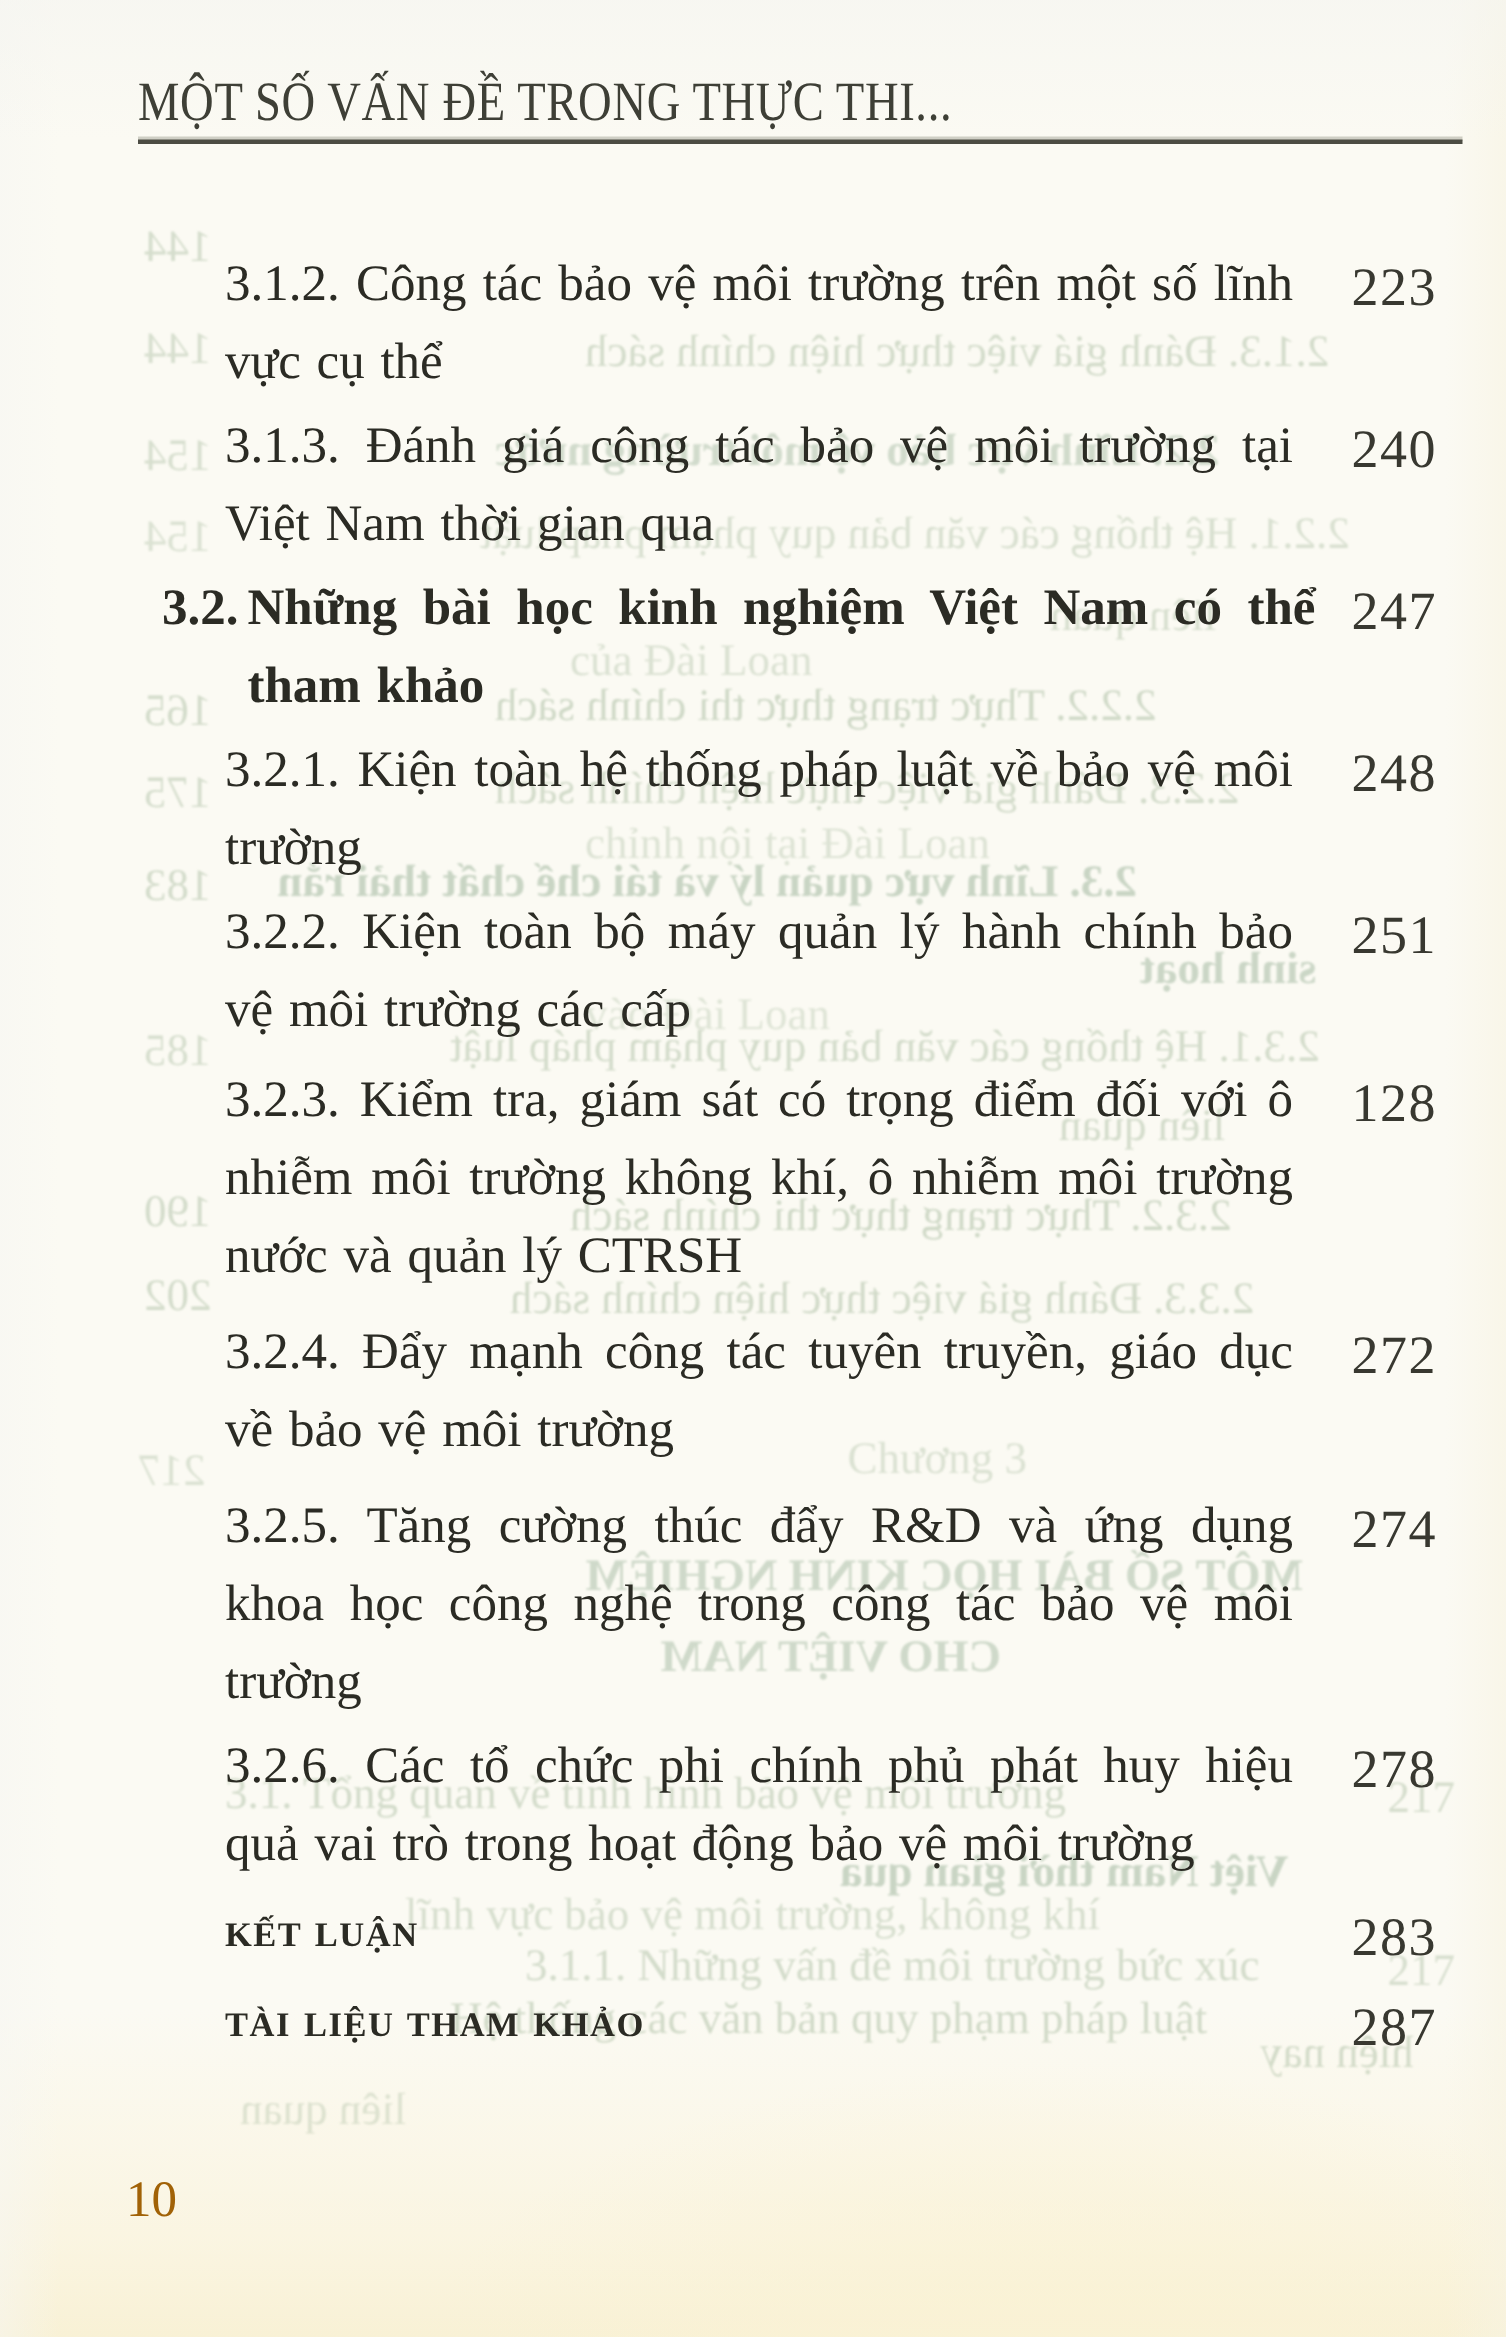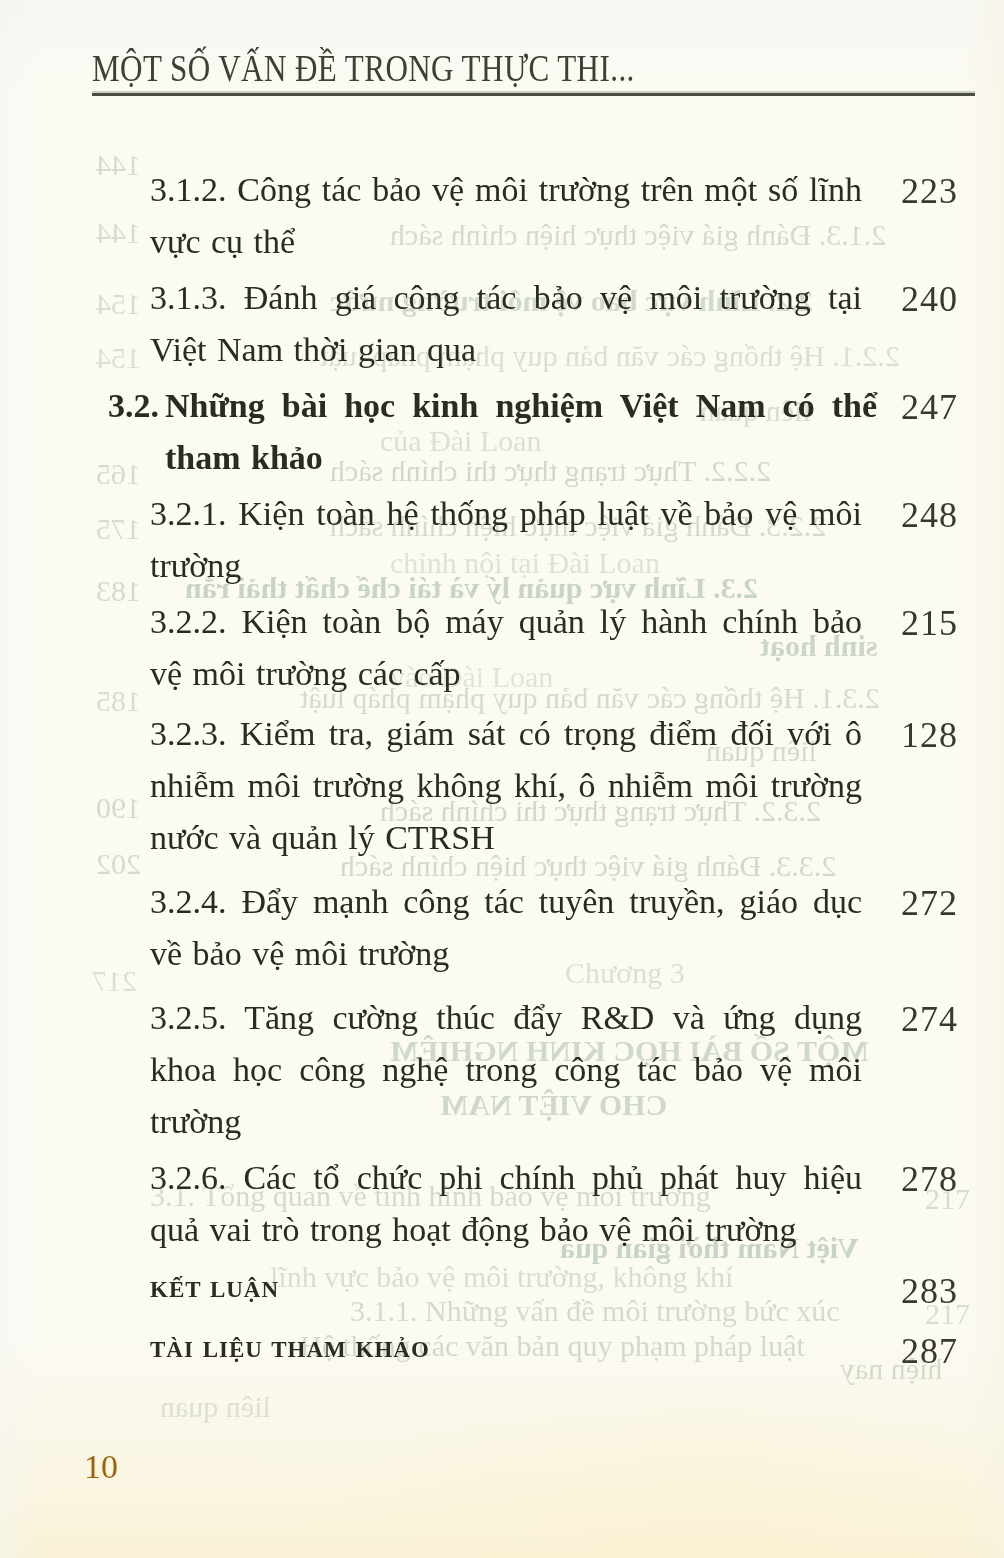--- a/index.html
+++ b/index.html
@@ -136,21 +136,21 @@
     <span class="pgnum">247</span>
   </div>
     <div class="entry sub">
 
     <div class="etext">3.2.1. Kiện toàn hệ thống pháp luật về bảo vệ môi trường</div>
     <span class="pgnum">248</span>
   </div>
     <div class="entry sub">
 
     <div class="etext">3.2.2. Kiện toàn bộ máy quản lý hành chính bảo vệ môi trường các cấp</div>
-    <span class="pgnum">215</span>
+    <span class="pgnum">251</span>
   </div>
     <div class="entry sub gap8">
 
     <div class="etext">3.2.3. Kiểm tra, giám sát có trọng điểm đối với ô nhiễm môi trường không khí, ô nhiễm môi trường nước và quản lý CTRSH</div>
     <span class="pgnum">128</span>
   </div>
     <div class="entry sub gap">
 
     <div class="etext">3.2.4. Đẩy mạnh công tác tuyên truyền, giáo dục về bảo vệ môi trường</div>
     <span class="pgnum">272</span>

